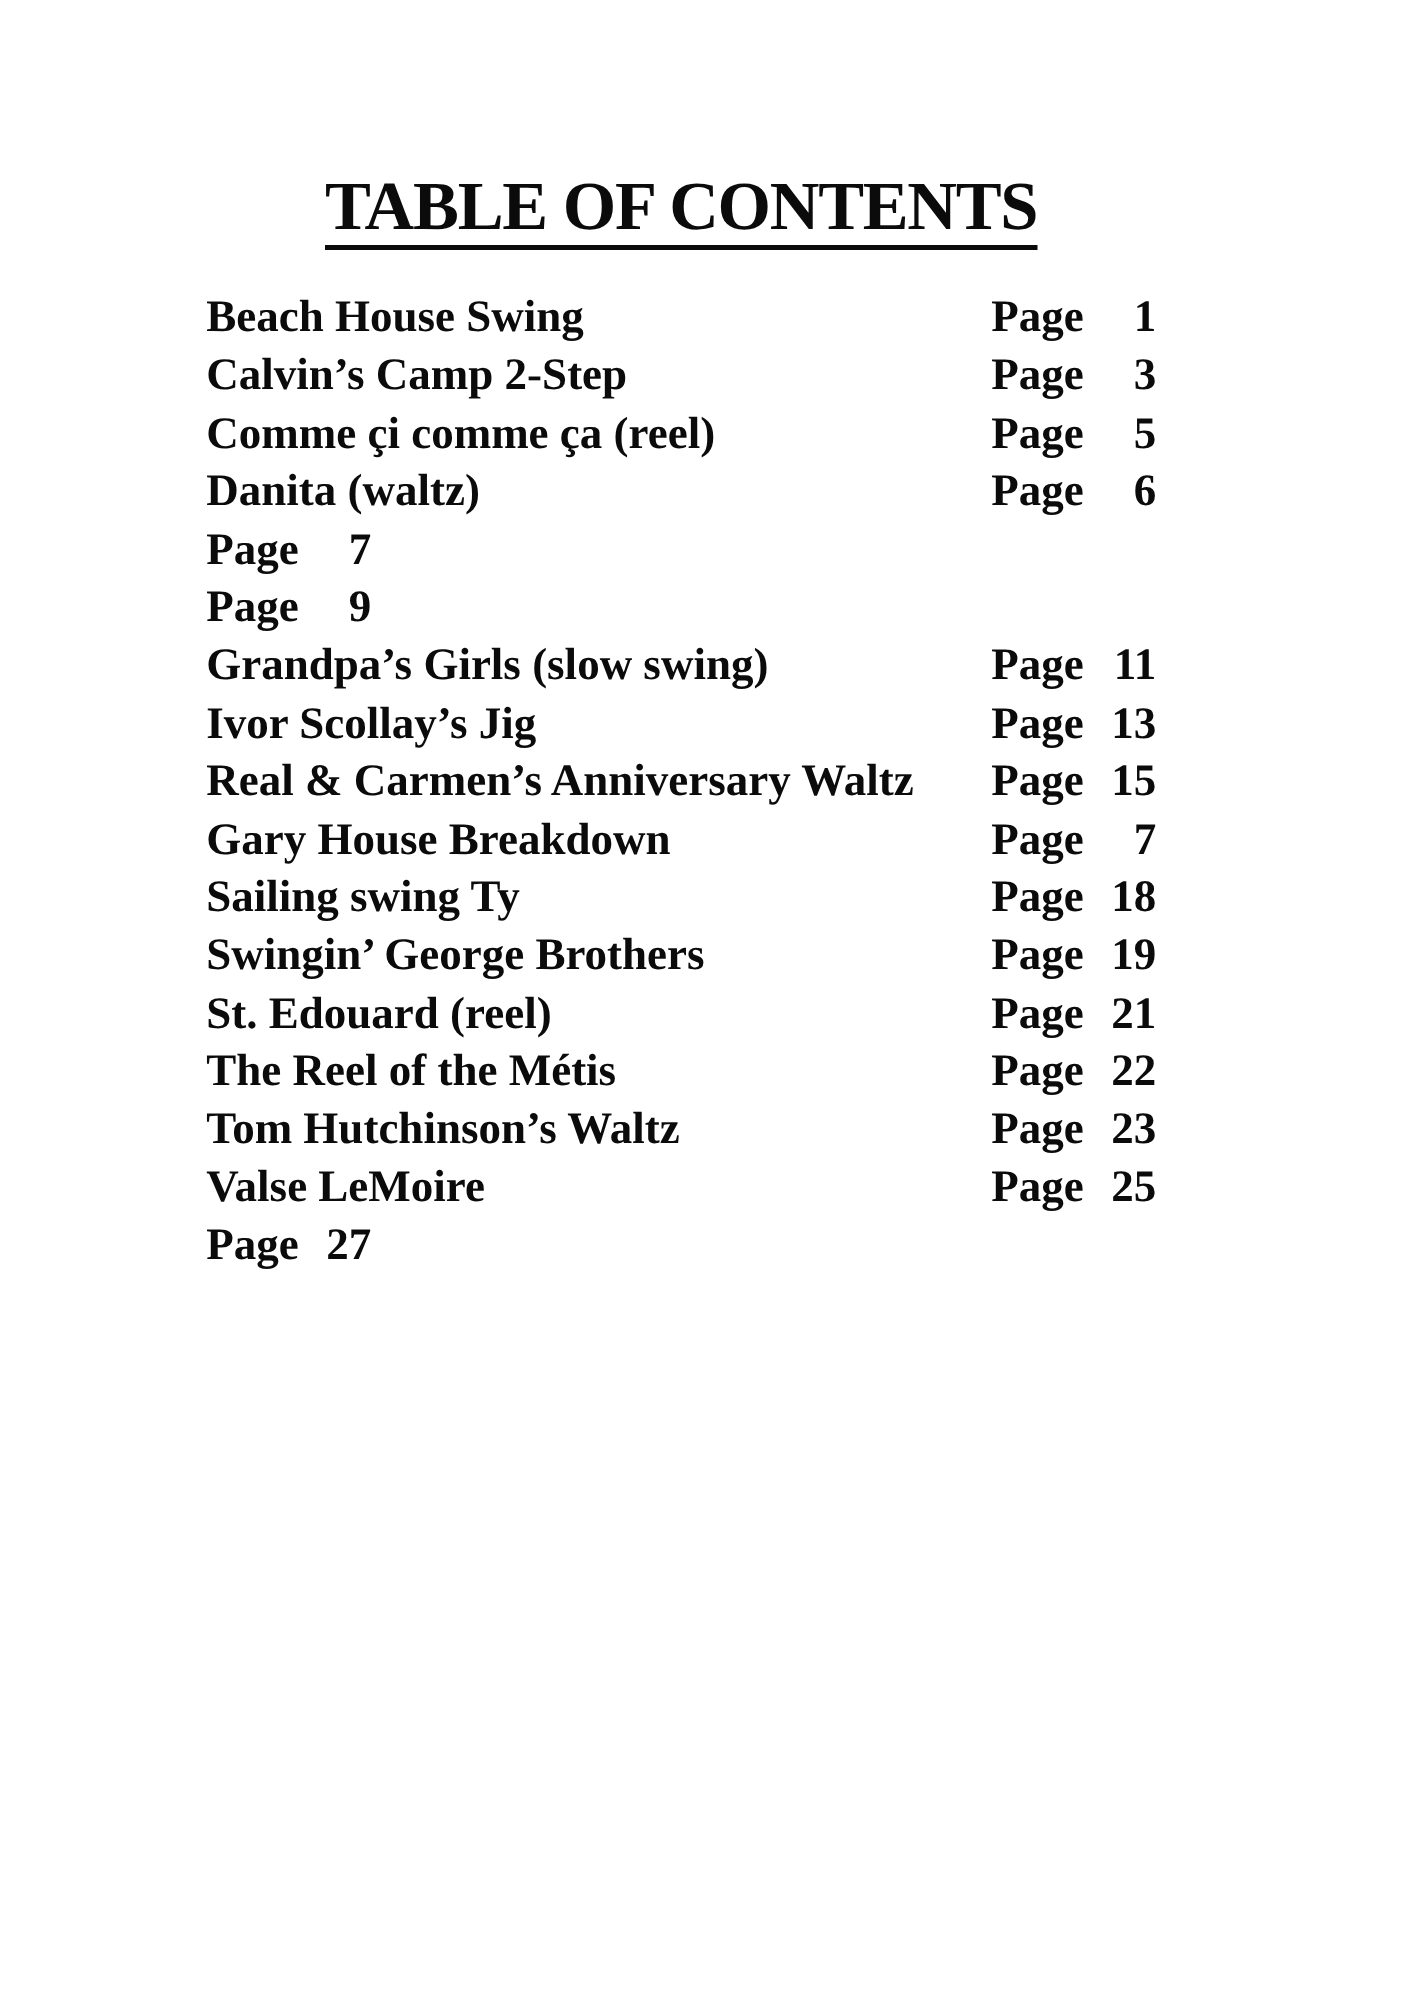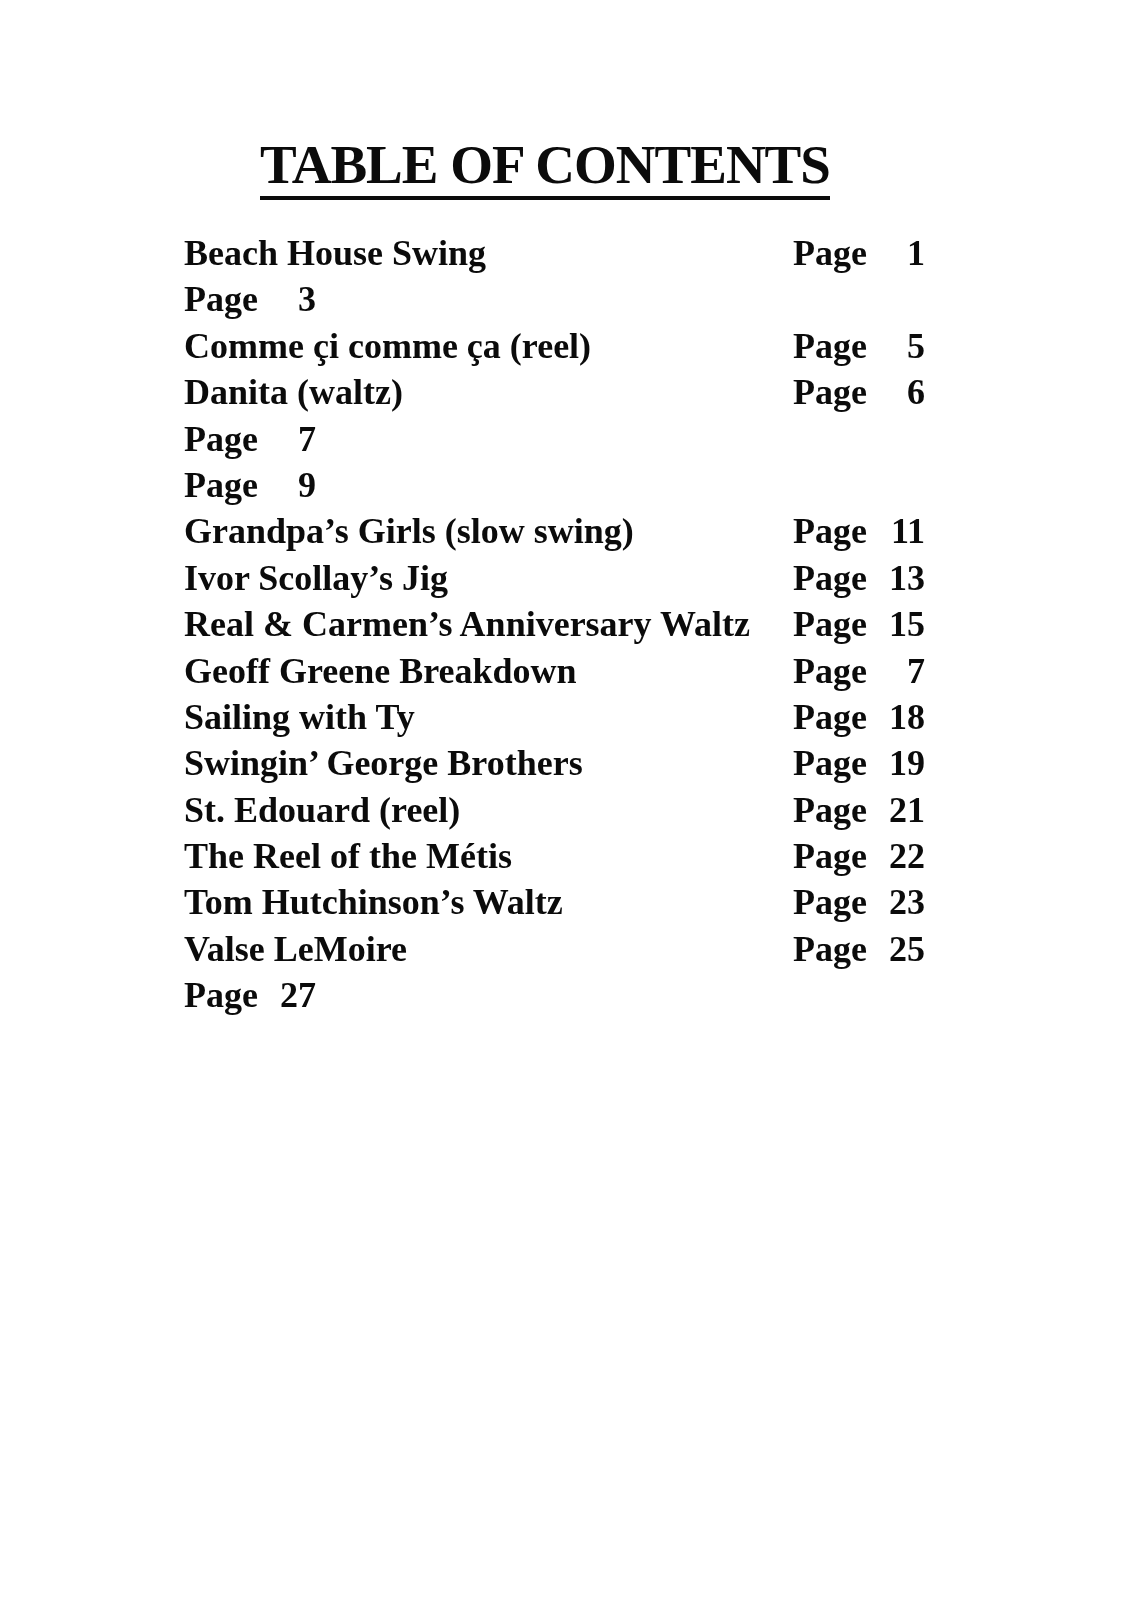--- a/index.html
+++ b/index.html
@@ -44,21 +44,20 @@
     margin-top: 30px;
   }
   .toc-row {
     display: flex;
     align-items: flex-start;
     height: 46.4px;
     line-height: 46.4px;
     font-size: 36px;
     font-weight: bold;
     white-space: nowrap;
-    margin-left: 19px;
   }
   .toc-row .entry-title {
     flex: 1 1 auto;
     overflow: hidden;
   }
   .toc-row .entry-page-label {
     flex: 0 0 auto;
   }
   .toc-row .entry-page-number {
     flex: 0 0 auto;
@@ -74,20 +73,21 @@
     <h1 class="toc-title"><span class="underlined">TABLE OF CONTENTS</span></h1>
 
     <div class="toc-list">
   <div class="toc-row">
     <span class="entry-title">Beach House Swing</span>
     <span class="entry-page-label">Page</span>
     <span class="entry-page-number">1</span>
   </div>
 
   <div class="toc-row">
+    <span class="entry-title">Calvin’s Camp 2-Step</span>
     <span class="entry-page-label">Page</span>
     <span class="entry-page-number">3</span>
   </div>
 
   <div class="toc-row">
     <span class="entry-title">Comme çi comme ça (reel)</span>
     <span class="entry-page-label">Page</span>
     <span class="entry-page-number">5</span>
   </div>
 
@@ -119,27 +119,27 @@
     <span class="entry-page-number">13</span>
   </div>
 
   <div class="toc-row">
     <span class="entry-title">Real &amp; Carmen’s Anniversary Waltz</span>
     <span class="entry-page-label">Page</span>
     <span class="entry-page-number">15</span>
   </div>
 
   <div class="toc-row">
-    <span class="entry-title">Geoff Greene Breakdown</span>
+    <span class="entry-title">Gary House Breakdown</span>
     <span class="entry-page-label">Page</span>
     <span class="entry-page-number">7</span>
   </div>
 
   <div class="toc-row">
-    <span class="entry-title">Sailing with Ty</span>
+    <span class="entry-title">Sailing swing Ty</span>
     <span class="entry-page-label">Page</span>
     <span class="entry-page-number">18</span>
   </div>
 
   <div class="toc-row">
     <span class="entry-title">Swingin’ George Brothers</span>
     <span class="entry-page-label">Page</span>
     <span class="entry-page-number">19</span>
   </div>
 

